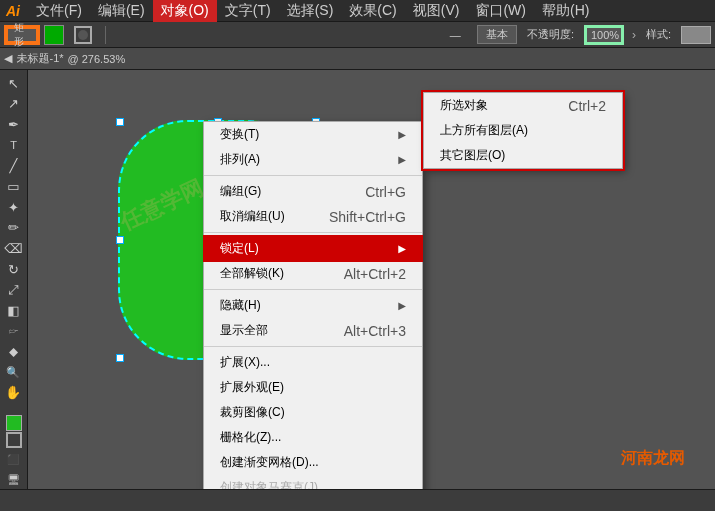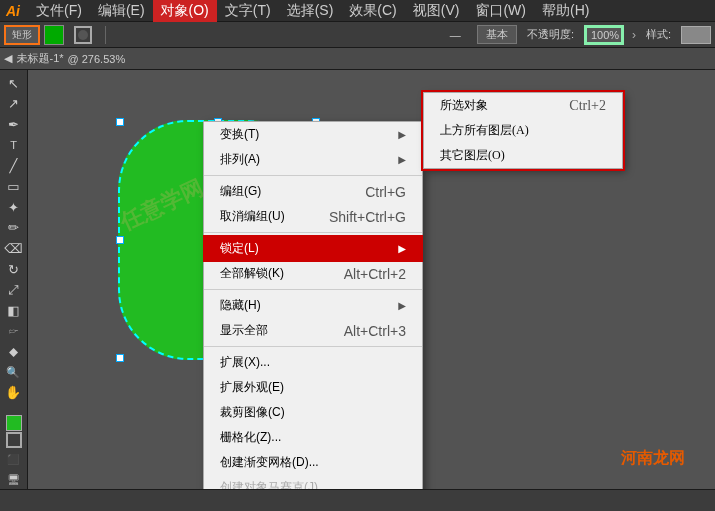--- a/index.html
+++ b/index.html
@@ -62,21 +62,21 @@
       color: #cccccc;
       font-size: 11px;
       cursor: pointer;
       display: flex;
       align-items: center;
     }
     .shape-box {
       width: 36px;
       height: 20px;
       background: #555;
-      border: 2px solid #f97316;
+      border: 4px solid #f97316;
       display: flex;
       align-items: center;
       justify-content: center;
       font-size: 10px;
     }
     .color-swatch {
       width: 20px;
       height: 20px;
       background: #00aa00;
       border: 1px solid #888;
@@ -284,21 +284,20 @@
       font-size: 12px;
       pointer-events: all;
     }
     .lock-submenu-item {
       padding: 4px 16px;
       display: flex;
       align-items: center;
       justify-content: space-between;
       cursor: pointer;
       white-space: nowrap;
-      font-family: Liberation Serif, serif;
     }
 
     
     .lock-highlight {
       outline: 2px solid #cc0000;
       outline-offset: -1px;
     }
     
     .lock-submenu-border {
       outline: 2px solid #cc0000;

